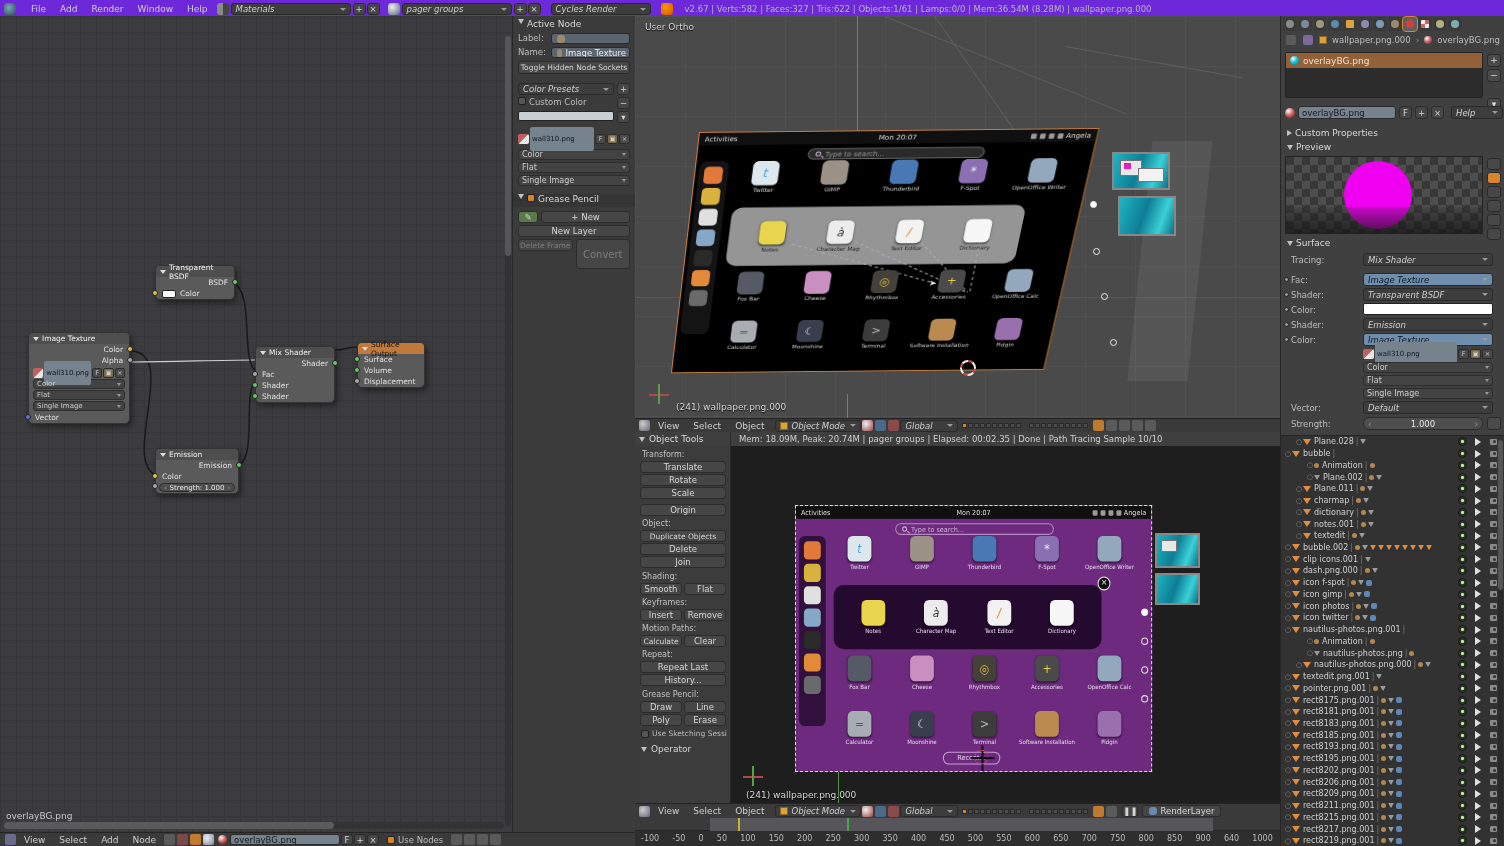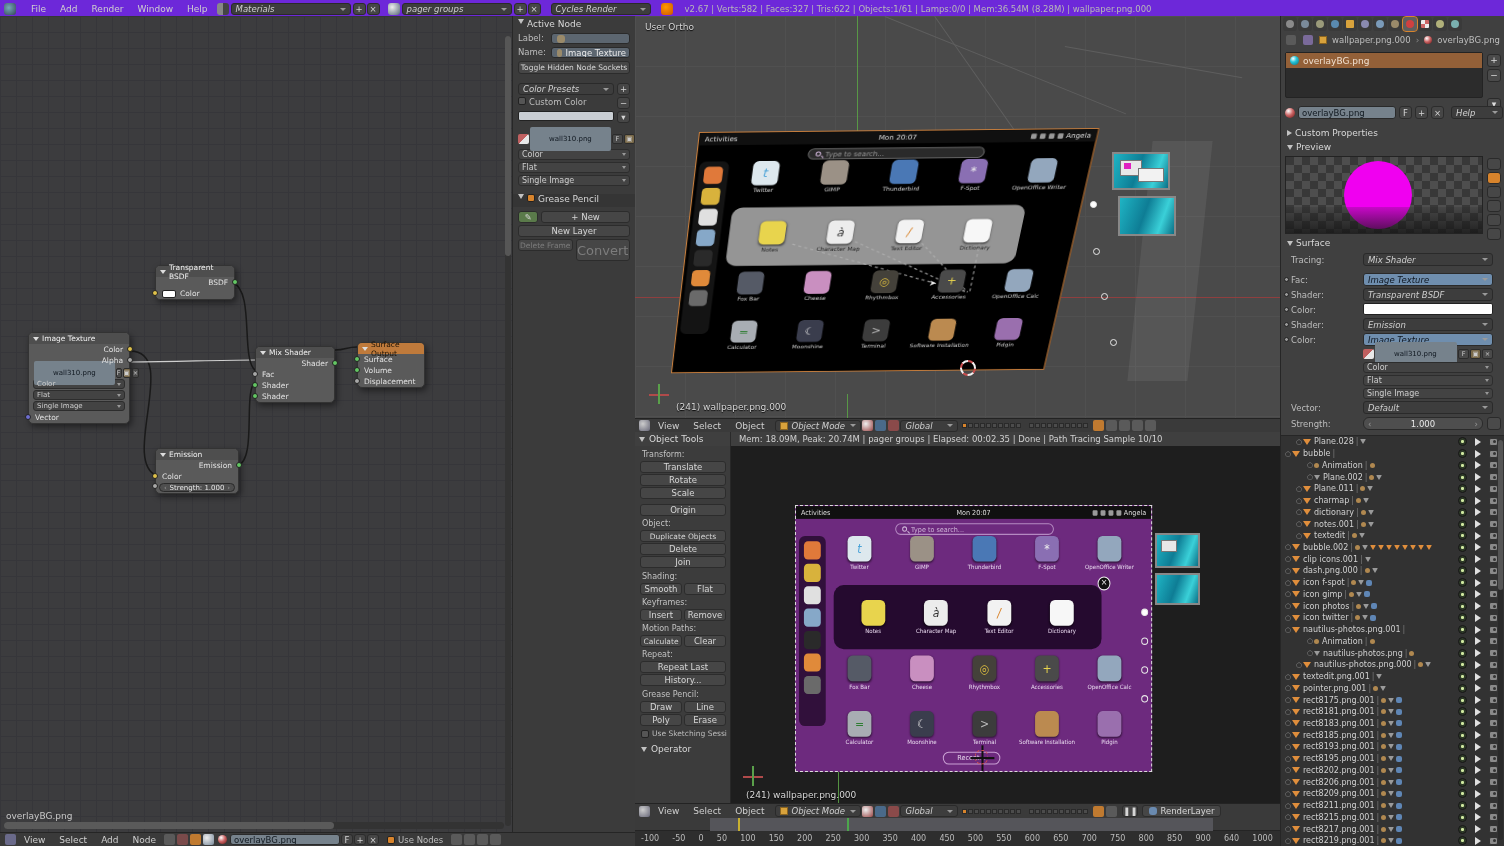--- a/index.html
+++ b/index.html
@@ -40,21 +40,21 @@
   .node .nh.orange{background:#bf7a3b;color:#1d1205}
   .nrow{height:11px;display:flex;align-items:center;padding:0 6px;position:relative}
   .nrow.right{justify-content:flex-end}
   .sock{width:6px;height:6px;border-radius:50%;border:1px solid #222;position:absolute;top:2px}
   .sock.l{left:-4px}.sock.r{right:-4px}
   .sock.yellow{background:#e0c24a}.sock.green{background:#63c763}.sock.gray{background:#a8a8a8}.sock.purple{background:#6e6ed0}
   .nsel{height:10px;margin:1px 4px;background:#434343;border:1px solid #2d2d2d;border-radius:3px;display:flex;align-items:center;padding:0 3px;color:#ccc;font-size:7px}
   .nsel:after{content:"";margin-left:auto;border-left:2.5px solid transparent;border-right:2.5px solid transparent;border-top:3px solid #999}
   .imgrow{height:11px;margin:1px 4px;display:flex;gap:1px;align-items:center}
   .imgrow .ic{width:11px;height:10px;background:#777;border-radius:2px;background:linear-gradient(135deg,#c06060 50%,#e8e8e8 50%)}
-  .imgrow .fld{flex:1;height:24px;background:#76828c;border-radius:2px;color:#101820;display:flex;align-items:center;padding:0 19px;font-size:7px}
+  .imgrow .fld{flex:1;height:24px;background:#76828c;border-radius:2px;color:#101820;display:flex;align-items:center;padding:0 2px;font-size:7px}
   .imgrow .sq{width:11px;height:10px;background:#4a4a4a;border:1px solid #2c2c2c;border-radius:2px;color:#ccc;font-size:6.5px;display:flex;align-items:center;justify-content:center}
   .swatch{background:#fff;border:1px solid #222;border-radius:2px}
   #nlabel{left:6px;top:795px;color:#c8c8c8;font-size:9px}
   #nhscroll{left:4px;top:806px;width:500px;height:7px;background:#333;border-radius:4px}
   #nhscroll i{display:block;width:330px;height:7px;background:#5a5a5a;border-radius:4px}
   #nvscroll{left:505px;top:20px;width:6px;height:790px;background:#333;border-radius:3px}
   #nvscroll i{display:block;width:6px;height:220px;background:#565656;border-radius:3px}
   
   #npanel{left:512px;top:16px;width:123px;height:816px;background:#3b3b3b;border-left:1px solid #272727;padding-top:3px}
   #npanel .row{position:relative;height:14px;display:flex;align-items:flex-start;padding:0 5px;gap:3px}
@@ -391,21 +391,21 @@
     <span class="btn" style="flex:1;height:12px">
         <span style="margin-right:3px">+</span>
         <span>New</span>
       </span>
     </div>
   <div class="row">
       <span class="btn" style="flex:1;height:12px">New Layer</span>
     </div>
   <div class="row">
     <span class="btn dim" style="flex:1;height:12px;font-size:7.5px">Delete Frame</span>
-    <span class="btn dim" style="flex:1;height:22px;font-size:13px">Convert</span>
+    <span class="btn dim" style="flex:1;height:30px;font-size:10px">Convert</span>
     </div>
 </div>
 
 <div id="nheader" class="abs">
   <span class="hdr-icon" style="margin-left:5px;background:#6a6a8a"></span>
   <div style="display:flex">
 
   <div style="display: contents;"><span class="menu" style="line-height:14px">View</span></div>
       <div style="display: contents;"><span class="menu" style="line-height:14px">Select</span></div>
       <div style="display: contents;"><span class="menu" style="line-height:14px">Add</span></div>

